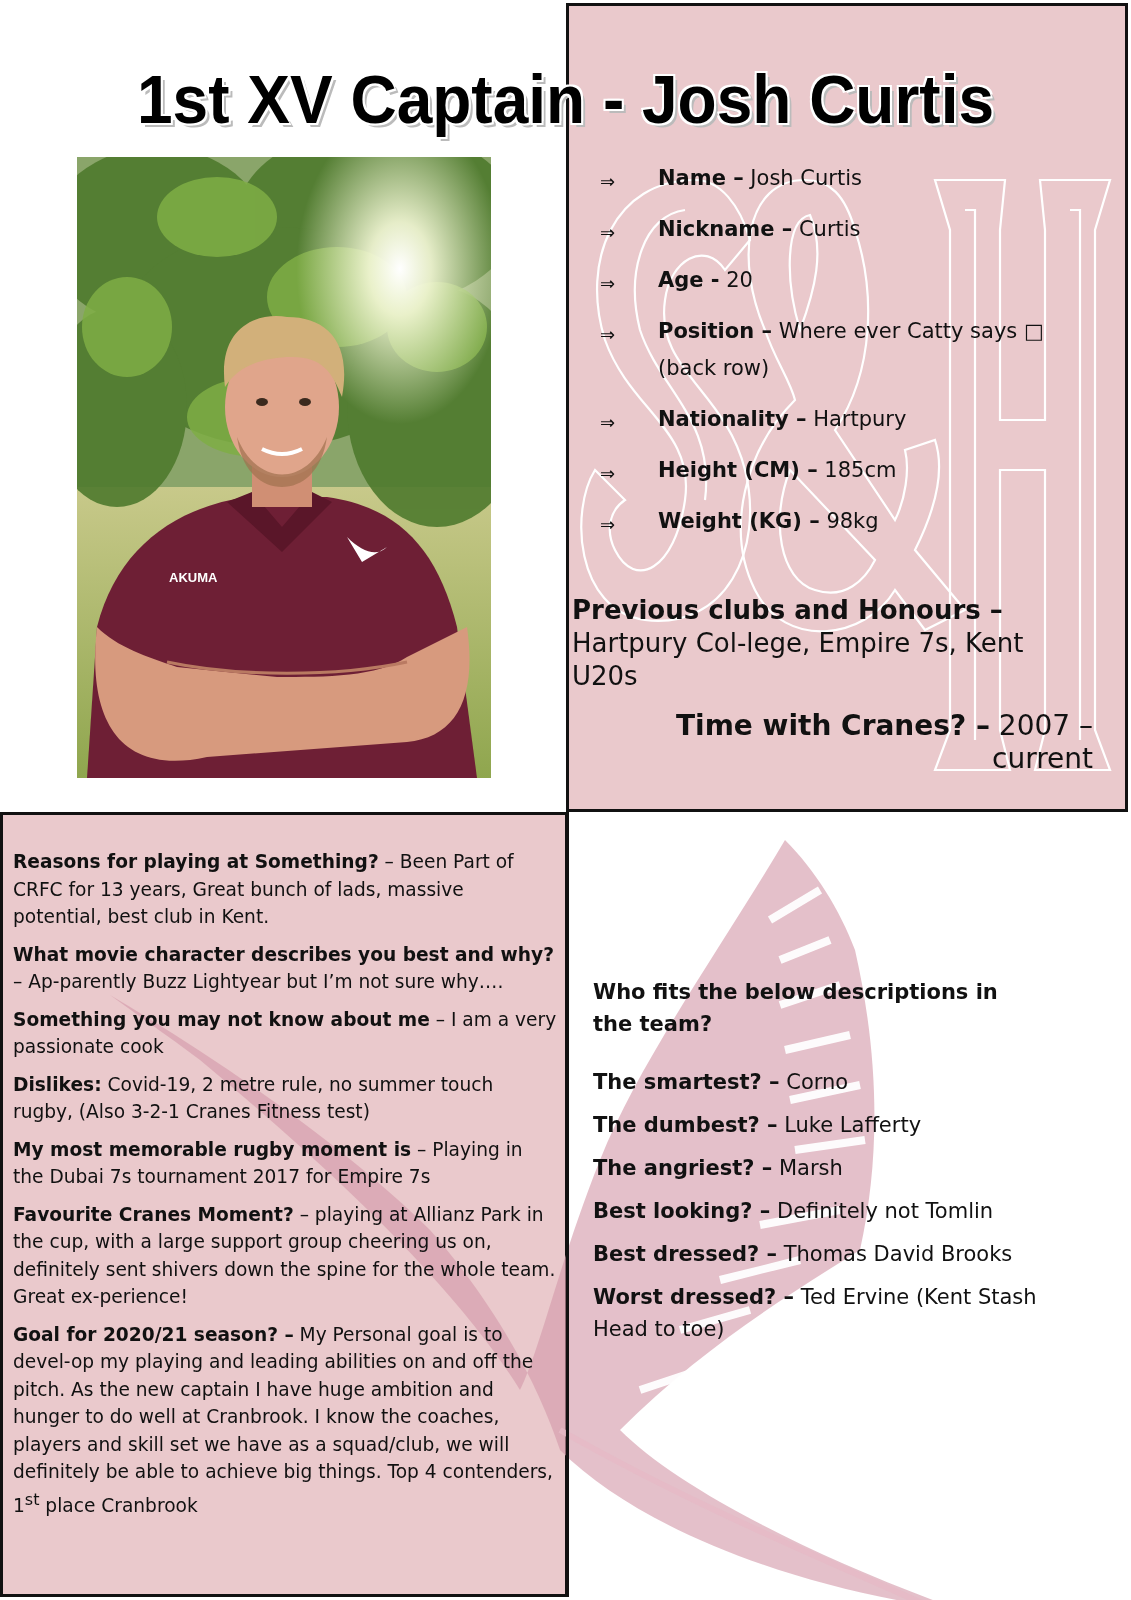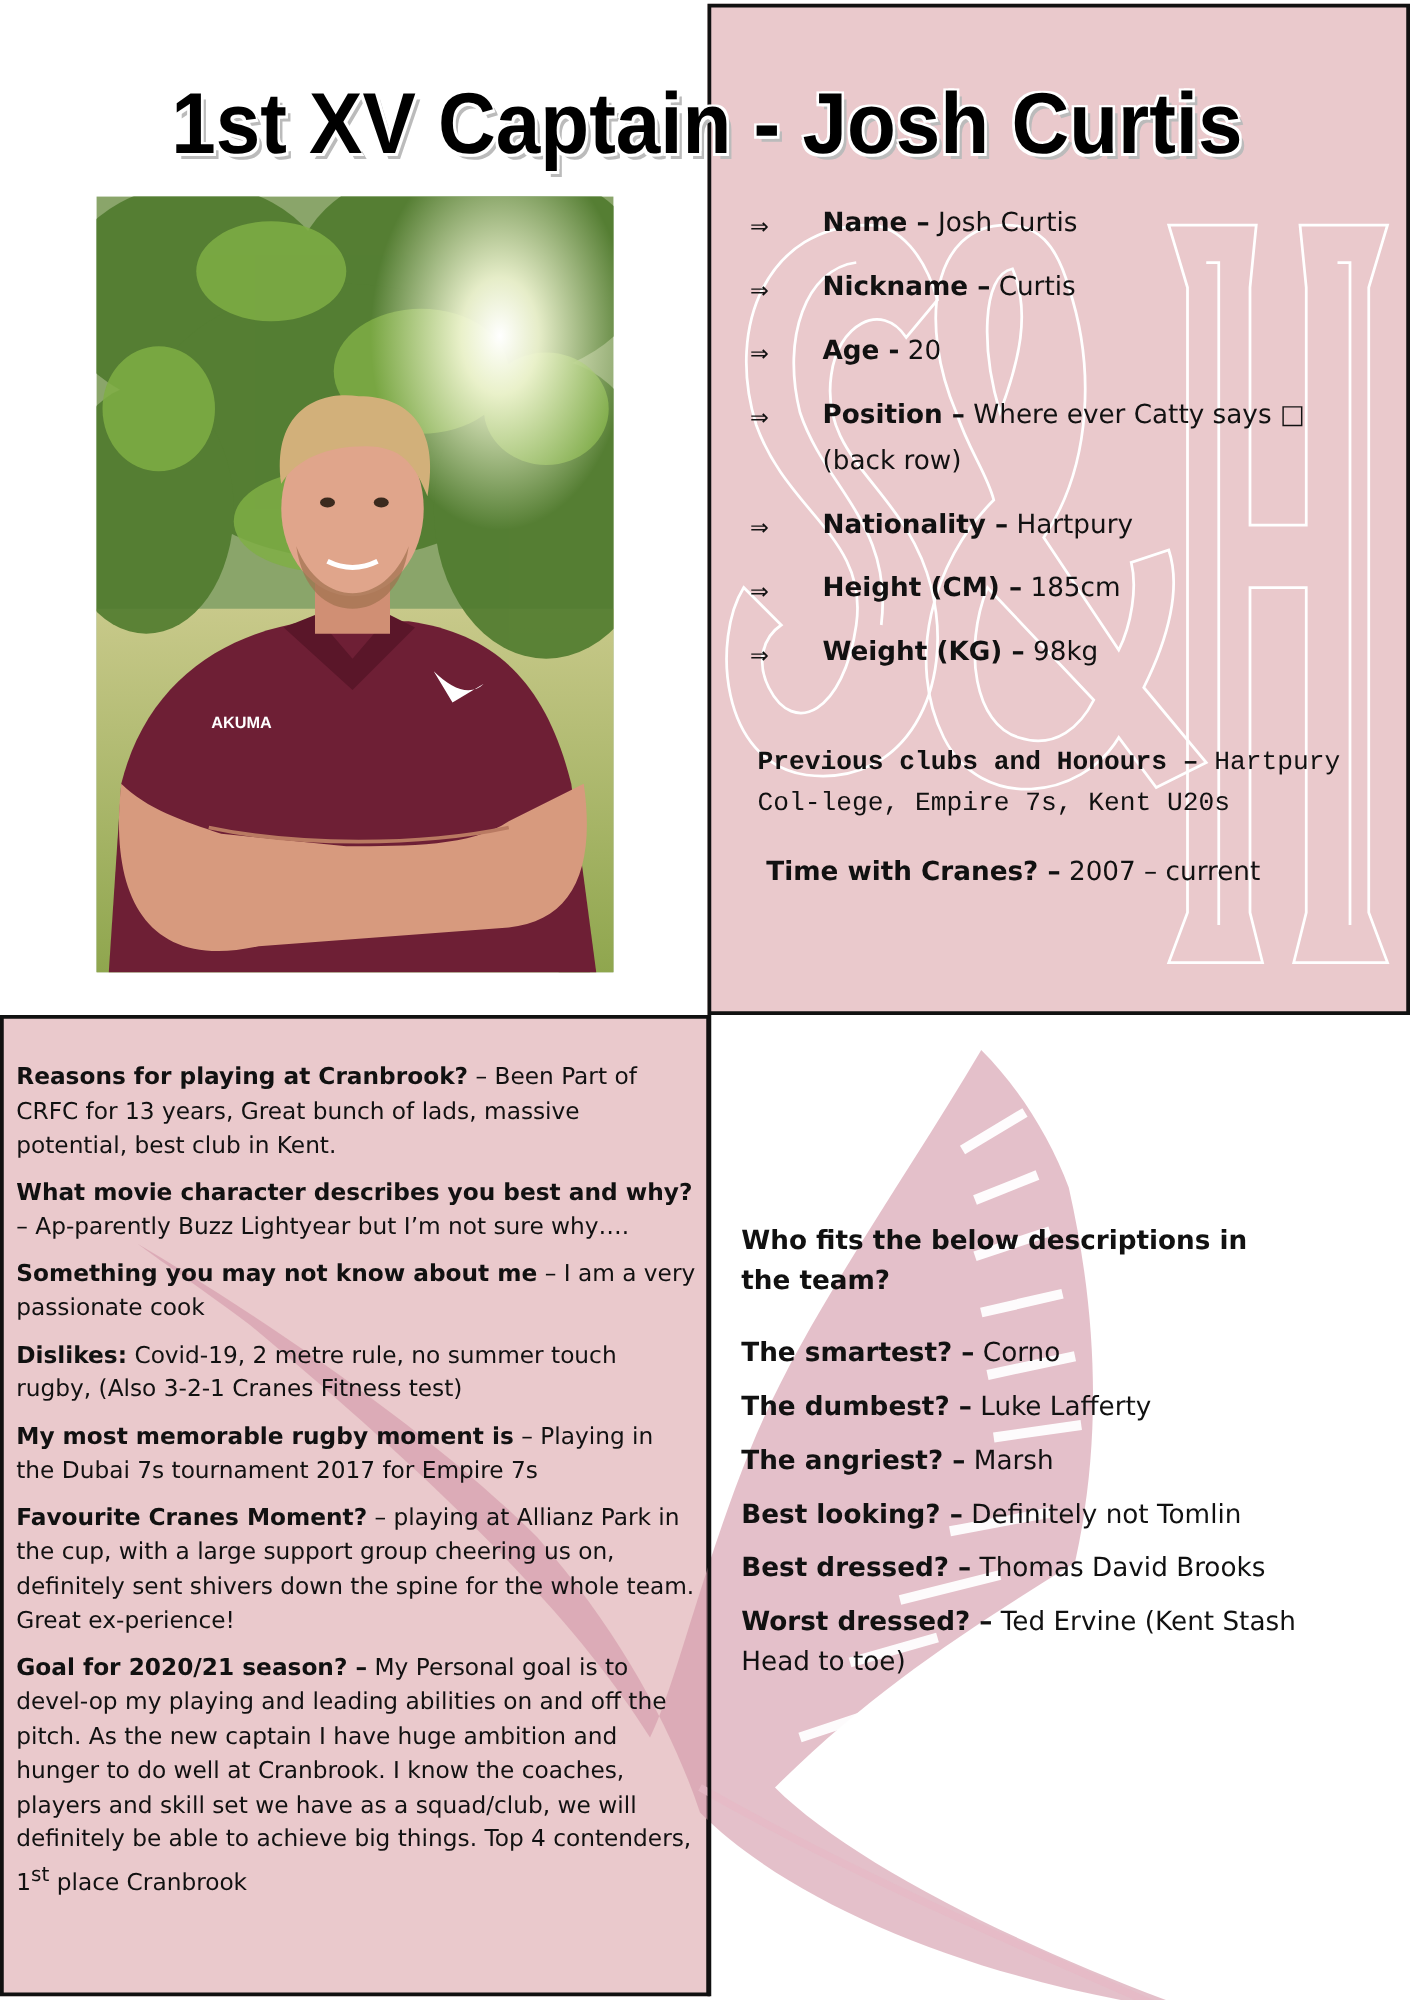--- a/index.html
+++ b/index.html
@@ -43,26 +43,26 @@
   }
   .facts {
     position: absolute; left: 600px; top: 168px; width: 500px; z-index: 3;
     font-family: "DejaVu Sans", sans-serif; font-size: 21px; line-height: 1.2;
   }
   .fact-row { display: flex; align-items: flex-start; margin-bottom: 22px; }
   .fact-row .arrow { width: 58px; flex: 0 0 58px; font-size: 18px; padding-top: 3px; }
   .fact-row .txt { flex: 1; line-height: 37px; margin-top: -8px; }
   b { font-weight: bold; }
   .prev {
-    position: absolute; left: 606px; top: 594px; width: 490px;
-    font-size: 21px; line-height: 33px; z-index: 3; font-family: Liberation Mono, monospace;
+    position: absolute; left: 572px; top: 594px; width: 490px;
+    font-size: 26px; line-height: 33px; z-index: 3;
   }
   .time {
-    position: absolute; left: 613px; top: 685px; width: 480px;
-    font-size: 21px; z-index: 3;
+    position: absolute; left: 613px; top: 709px; width: 480px;
+    font-size: 28px; z-index: 3; text-align: right;
   }
   .qa {
     position: absolute; left: 13px; top: 848px; width: 545px; z-index: 3;
     font-size: 18.6px; line-height: 27.5px;
   }
   .qa p { margin: 0 0 10px 0; }
   .who {
     position: absolute; left: 593px; top: 976px; width: 450px; z-index: 3;
     font-size: 21px;
   }
@@ -201,21 +201,21 @@
 
 <div class="prev">
   <b>Previous clubs and Honours –</b><span> Hartpury Col-lege, Empire 7s, Kent U20s</span>
 </div>
 
 <div class="time">
   <b>Time with Cranes? –</b><span> 2007 – current</span>
 </div>
 
 <div class="qa">
-  <p><b>Reasons for playing at Cranbrook?</b><span> – Been Part of CRFC for 13 years, Great bunch of lads, massive potential, best club in Kent.</span></p>
+  <p><b>Reasons for playing at Something?</b><span> – Been Part of CRFC for 13 years, Great bunch of lads, massive potential, best club in Kent.</span></p>
   <p><b>What movie character describes you best and why?</b><span> – Ap-parently Buzz Lightyear but I’m not sure why….</span></p>
   <p><b>Something you may not know about me</b><span> – I am a very passionate cook</span></p>
   <p><b>Dislikes:</b><span> Covid-19, 2 metre rule, no summer touch rugby, (Also 3-2-1 Cranes Fitness test)</span></p>
   <p><b>My most memorable rugby moment is</b><span> – Playing in the Dubai 7s tournament 2017 for Empire 7s</span></p>
   <p><b>Favourite Cranes Moment?</b><span> – playing at Allianz Park in the cup, with a large support group cheering us on, definitely sent shivers down the spine for the whole team. Great ex-perience!</span></p>
   <p><b>Goal for 2020/21 season? –</b><span> My Personal goal is to devel-op my playing and leading abilities on and off the pitch. As the new captain I have huge ambition and hunger to do well at Cranbrook. I know the coaches, players and skill set we have as a squad/club, we will definitely be able to achieve big things. Top 4 contenders, 1</span><sup>st</sup><span> place Cranbrook</span></p>
 </div>
 
 <div class="who">
   <div class="head">Who fits the below descriptions in the team?</div>

